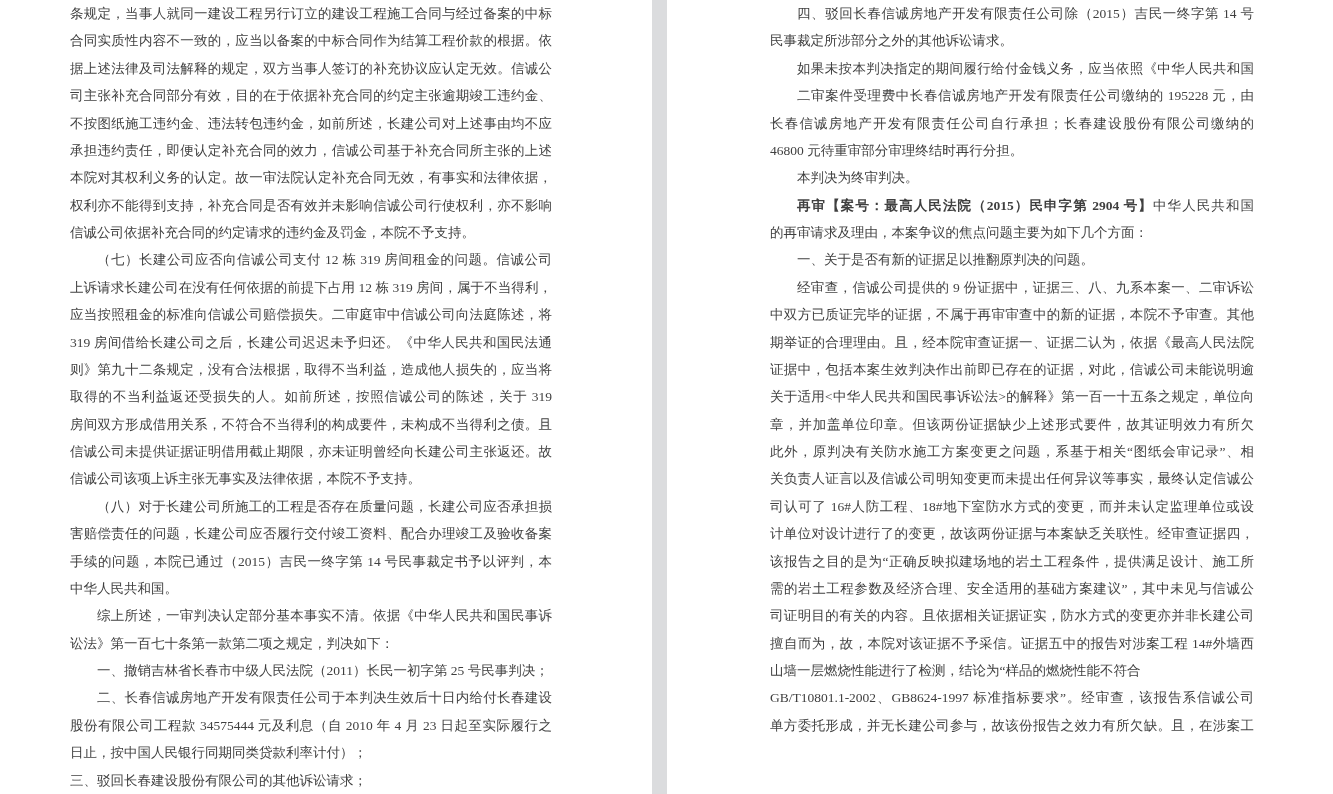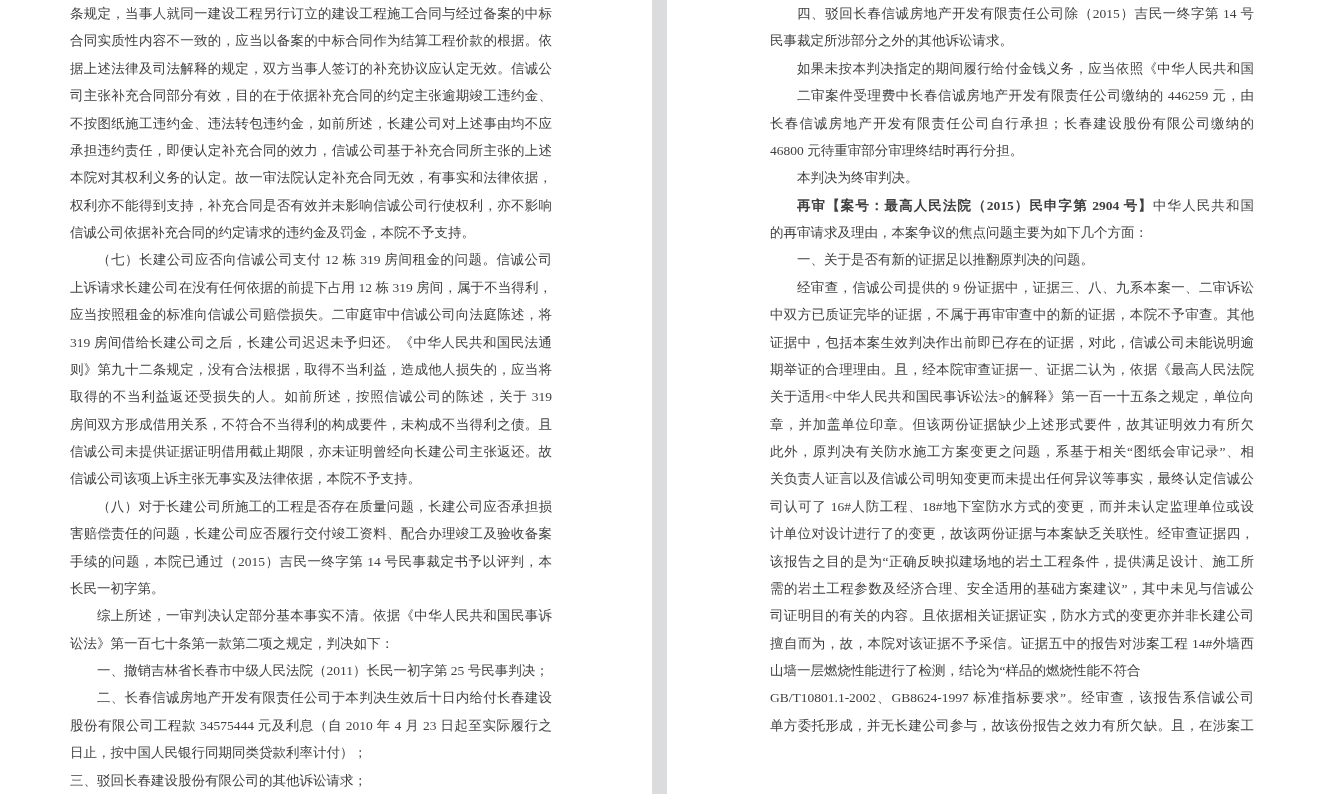--- a/index.html
+++ b/index.html
@@ -69,47 +69,47 @@
         <div class="line just"><span>应当按照租金的标准向信诚公司赔偿损失。二审庭审中信诚公司向法庭陈述，将</span></div>
         <div class="line just"><span>319 房间借给长建公司之后，长建公司迟迟未予归还。《中华人民共和国民法通</span></div>
         <div class="line just"><span>则》第九十二条规定，没有合法根据，取得不当利益，造成他人损失的，应当将</span></div>
         <div class="line just"><span>取得的不当利益返还受损失的人。如前所述，按照信诚公司的陈述，关于 319</span></div>
         <div class="line just"><span>房间双方形成借用关系，不符合不当得利的构成要件，未构成不当得利之债。且</span></div>
         <div class="line just"><span>信诚公司未提供证据证明借用截止期限，亦未证明曾经向长建公司主张返还。故</span></div>
         <div class="line"><span>信诚公司该项上诉主张无事实及法律依据，本院不予支持。</span></div>
         <div class="line just ind"><span>（八）对于长建公司所施工的工程是否存在质量问题，长建公司应否承担损</span></div>
         <div class="line just"><span>害赔偿责任的问题，长建公司应否履行交付竣工资料、配合办理竣工及验收备案</span></div>
         <div class="line just"><span>手续的问题，本院已通过（2015）吉民一终字第 14 号民事裁定书予以评判，本</span></div>
-        <div class="line"><span>长民一初字第。</span></div>
+        <div class="line"><span>中华人民共和国。</span></div>
         <div class="line just ind"><span>综上所述，一审判决认定部分基本事实不清。依据《中华人民共和国民事诉</span></div>
         <div class="line"><span>讼法》第一百七十条第一款第二项之规定，判决如下：</span></div>
         <div class="line ind"><span>一、撤销吉林省长春市中级人民法院（2011）长民一初字第 25 号民事判决；</span></div>
         <div class="line just ind"><span>二、长春信诚房地产开发有限责任公司于本判决生效后十日内给付长春建设</span></div>
         <div class="line just"><span>股份有限公司工程款 34575444 元及利息（自 2010 年 4 月 23 日起至实际履行之</span></div>
         <div class="line"><span>日止，按中国人民银行同期同类贷款利率计付）；</span></div>
         <div class="line"><span>三、驳回长春建设股份有限公司的其他诉讼请求；</span></div>
       </div>
   </div>
   <div class="gutter"></div>
   <div class="page page-right">
     <div class="text-block">
         <div class="line just ind"><span>四、驳回长春信诚房地产开发有限责任公司除（2015）吉民一终字第 14 号</span></div>
         <div class="line"><span>民事裁定所涉部分之外的其他诉讼请求。</span></div>
         <div class="line just ind"><span>如果未按本判决指定的期间履行给付金钱义务，应当依照《中华人民共和国</span></div>
-        <div class="line just ind"><span>二审案件受理费中长春信诚房地产开发有限责任公司缴纳的 446259 元，由</span></div>
+        <div class="line just ind"><span>二审案件受理费中长春信诚房地产开发有限责任公司缴纳的 195228 元，由</span></div>
         <div class="line just"><span>长春信诚房地产开发有限责任公司自行承担；长春建设股份有限公司缴纳的</span></div>
         <div class="line"><span>46800 元待重审部分审理终结时再行分担。</span></div>
         <div class="line ind"><span>本判决为终审判决。</span></div>
         <div class="line just ind"><span class="seg-bold">再审【案号：最高人民法院（2015）民申字第 2904 号】</span><span>中华人民共和国</span></div>
         <div class="line"><span>的再审请求及理由，本案争议的焦点问题主要为如下几个方面：</span></div>
         <div class="line ind"><span>一、关于是否有新的证据足以推翻原判决的问题。</span></div>
         <div class="line just ind"><span>经审查，信诚公司提供的 9 份证据中，证据三、八、九系本案一、二审诉讼</span></div>
         <div class="line just"><span>中双方已质证完毕的证据，不属于再审审查中的新的证据，本院不予审查。其他</span></div>
+        <div class="line just"><span>期举证的合理理由。且，经本院审查证据一、证据二认为，依据《最高人民法院</span></div>
         <div class="line just"><span>证据中，包括本案生效判决作出前即已存在的证据，对此，信诚公司未能说明逾</span></div>
-        <div class="line just"><span>期举证的合理理由。且，经本院审查证据一、证据二认为，依据《最高人民法院</span></div>
         <div class="line just"><span>关于适用&lt;中华人民共和国民事诉讼法&gt;的解释》第一百一十五条之规定，单位向</span></div>
         <div class="line just"><span>章，并加盖单位印章。但该两份证据缺少上述形式要件，故其证明效力有所欠缺。</span></div>
         <div class="line just"><span>此外，原判决有关防水施工方案变更之问题，系基于相关“图纸会审记录”、相</span></div>
         <div class="line just"><span>关负责人证言以及信诚公司明知变更而未提出任何异议等事实，最终认定信诚公</span></div>
         <div class="line just"><span>司认可了 16#人防工程、18#地下室防水方式的变更，而并未认定监理单位或设</span></div>
         <div class="line just"><span>计单位对设计进行了的变更，故该两份证据与本案缺乏关联性。经审查证据四，</span></div>
         <div class="line just"><span>该报告之目的是为“正确反映拟建场地的岩土工程条件，提供满足设计、施工所</span></div>
         <div class="line just"><span>需的岩土工程参数及经济合理、安全适用的基础方案建议”，其中未见与信诚公</span></div>
         <div class="line just"><span>司证明目的有关的内容。且依据相关证据证实，防水方式的变更亦并非长建公司</span></div>
         <div class="line just"><span>擅自而为，故，本院对该证据不予采信。证据五中的报告对涉案工程 14#外墙西</span></div>

